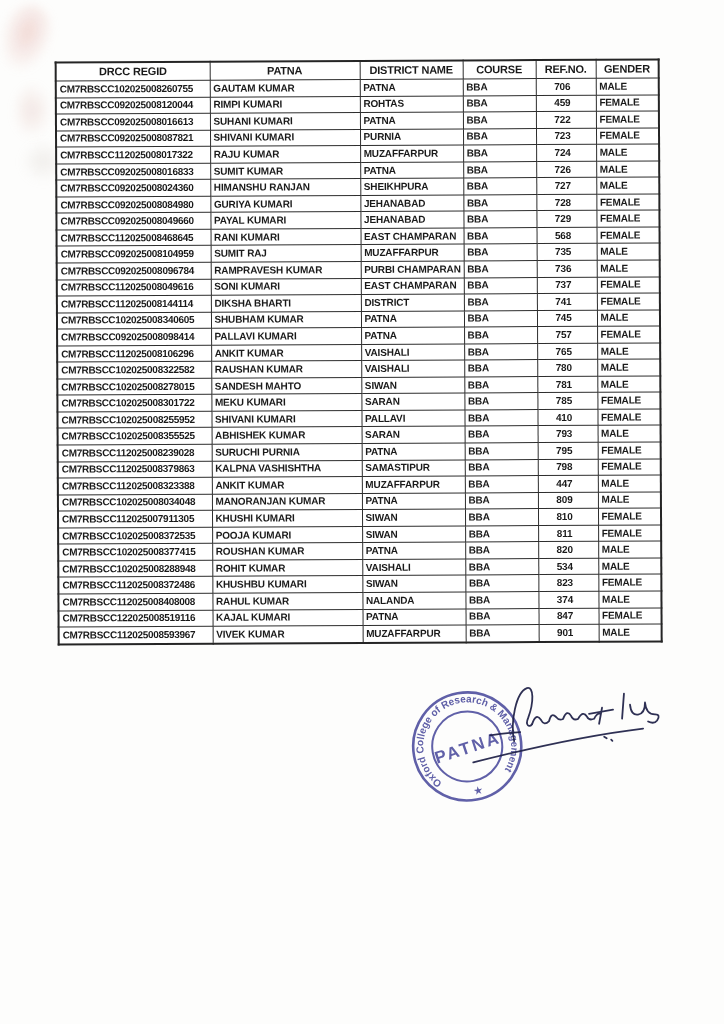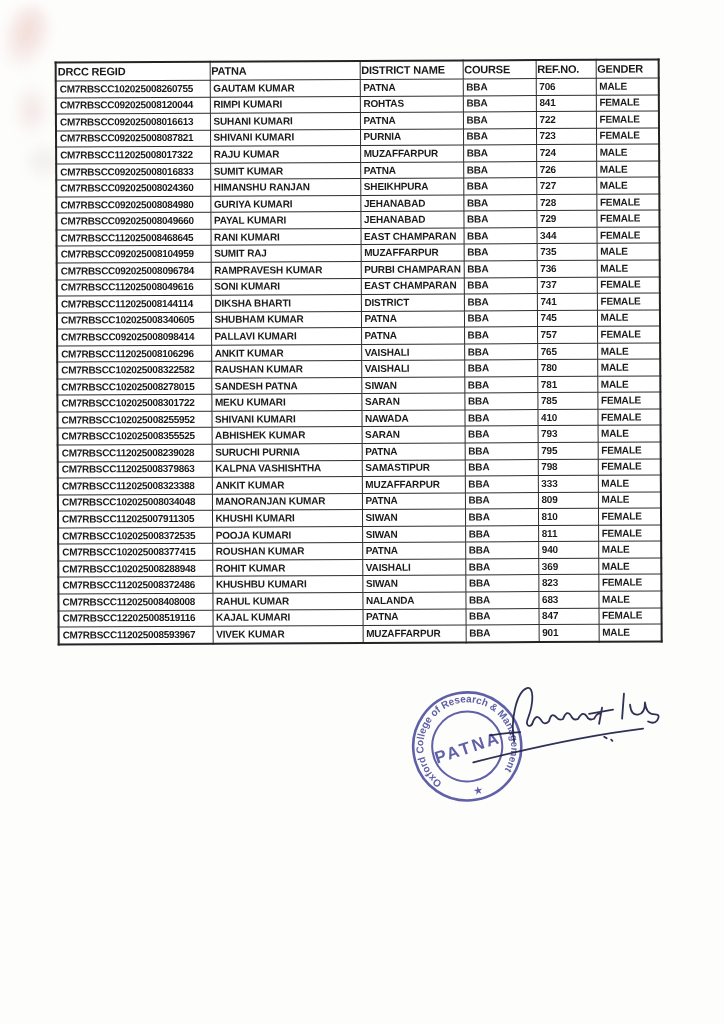--- a/index.html
+++ b/index.html
@@ -32,28 +32,28 @@
     color:#1a1a1a;
   }
   table.roster th,table.roster td{
     border:1px solid #2e2e2e;
     overflow:hidden;white-space:nowrap;
     line-height:1;vertical-align:middle;
   }
   table.roster{border:2px solid #252525;}
   table.roster th{
     height:17px;font-size:11px;font-weight:bold;
-    text-align:left;padding:0 1px;letter-spacing:-0.2px;
+    text-align:center;padding:0 1px;letter-spacing:-0.2px;
   }
   table.roster td{
     height:15.56px;font-size:10px;font-weight:600;
     text-align:left;padding:0 3px;letter-spacing:-0.15px;
   }
   table.roster td.c0{letter-spacing:-0.3px;}
-  table.roster td.c4{text-align:left;padding-right:10px;}
+  table.roster td.c4{text-align:center;padding-right:10px;}
   
   .stamp-wrap{position:absolute;left:401px;top:682px;width:130px;height:130px;}
   .sig-wrap{position:absolute;left:430px;top:675px;width:250px;height:115px;}
 </style>
 </head>
 <body>
 
 <div class="sheet">
 
   <div class="smudge s1"></div>
@@ -86,21 +86,21 @@
           <td class="c2">PATNA</td>
           <td class="c3">BBA</td>
           <td class="c4">706</td>
           <td class="c5">MALE</td>
         </tr>
         <tr>
           <td class="c0">CM7RBSCC092025008120044</td>
           <td class="c1">RIMPI KUMARI</td>
           <td class="c2">ROHTAS</td>
           <td class="c3">BBA</td>
-          <td class="c4">841</td>
+          <td class="c4">459</td>
           <td class="c5">FEMALE</td>
         </tr>
         <tr>
           <td class="c0">CM7RBSCC092025008016613</td>
           <td class="c1">SUHANI KUMARI</td>
           <td class="c2">PATNA</td>
           <td class="c3">BBA</td>
           <td class="c4">722</td>
           <td class="c5">FEMALE</td>
         </tr>
@@ -150,21 +150,21 @@
           <td class="c2">JEHANABAD</td>
           <td class="c3">BBA</td>
           <td class="c4">729</td>
           <td class="c5">FEMALE</td>
         </tr>
         <tr>
           <td class="c0">CM7RBSCC112025008468645</td>
           <td class="c1">RANI KUMARI</td>
           <td class="c2">EAST CHAMPARAN</td>
           <td class="c3">BBA</td>
-          <td class="c4">344</td>
+          <td class="c4">568</td>
           <td class="c5">FEMALE</td>
         </tr>
         <tr>
           <td class="c0">CM7RBSCC092025008104959</td>
           <td class="c1">SUMIT RAJ</td>
           <td class="c2">MUZAFFARPUR</td>
           <td class="c3">BBA</td>
           <td class="c4">735</td>
           <td class="c5">MALE</td>
         </tr>
@@ -219,38 +219,38 @@
         <tr>
           <td class="c0">CM7RBSCC102025008322582</td>
           <td class="c1">RAUSHAN KUMAR</td>
           <td class="c2">VAISHALI</td>
           <td class="c3">BBA</td>
           <td class="c4">780</td>
           <td class="c5">MALE</td>
         </tr>
         <tr>
           <td class="c0">CM7RBSCC102025008278015</td>
-          <td class="c1">SANDESH PATNA</td>
+          <td class="c1">SANDESH MAHTO</td>
           <td class="c2">SIWAN</td>
           <td class="c3">BBA</td>
           <td class="c4">781</td>
           <td class="c5">MALE</td>
         </tr>
         <tr>
           <td class="c0">CM7RBSCC102025008301722</td>
           <td class="c1">MEKU KUMARI</td>
           <td class="c2">SARAN</td>
           <td class="c3">BBA</td>
           <td class="c4">785</td>
           <td class="c5">FEMALE</td>
         </tr>
         <tr>
           <td class="c0">CM7RBSCC102025008255952</td>
           <td class="c1">SHIVANI KUMARI</td>
-          <td class="c2">NAWADA</td>
+          <td class="c2">PALLAVI</td>
           <td class="c3">BBA</td>
           <td class="c4">410</td>
           <td class="c5">FEMALE</td>
         </tr>
         <tr>
           <td class="c0">CM7RBSCC102025008355525</td>
           <td class="c1">ABHISHEK KUMAR</td>
           <td class="c2">SARAN</td>
           <td class="c3">BBA</td>
           <td class="c4">793</td>
@@ -270,21 +270,21 @@
           <td class="c2">SAMASTIPUR</td>
           <td class="c3">BBA</td>
           <td class="c4">798</td>
           <td class="c5">FEMALE</td>
         </tr>
         <tr>
           <td class="c0">CM7RBSCC112025008323388</td>
           <td class="c1">ANKIT KUMAR</td>
           <td class="c2">MUZAFFARPUR</td>
           <td class="c3">BBA</td>
-          <td class="c4">333</td>
+          <td class="c4">447</td>
           <td class="c5">MALE</td>
         </tr>
         <tr>
           <td class="c0">CM7RBSCC102025008034048</td>
           <td class="c1">MANORANJAN KUMAR</td>
           <td class="c2">PATNA</td>
           <td class="c3">BBA</td>
           <td class="c4">809</td>
           <td class="c5">MALE</td>
         </tr>
@@ -302,45 +302,45 @@
           <td class="c2">SIWAN</td>
           <td class="c3">BBA</td>
           <td class="c4">811</td>
           <td class="c5">FEMALE</td>
         </tr>
         <tr>
           <td class="c0">CM7RBSCC102025008377415</td>
           <td class="c1">ROUSHAN KUMAR</td>
           <td class="c2">PATNA</td>
           <td class="c3">BBA</td>
-          <td class="c4">940</td>
+          <td class="c4">820</td>
           <td class="c5">MALE</td>
         </tr>
         <tr>
           <td class="c0">CM7RBSCC102025008288948</td>
           <td class="c1">ROHIT KUMAR</td>
           <td class="c2">VAISHALI</td>
           <td class="c3">BBA</td>
-          <td class="c4">369</td>
+          <td class="c4">534</td>
           <td class="c5">MALE</td>
         </tr>
         <tr>
           <td class="c0">CM7RBSCC112025008372486</td>
           <td class="c1">KHUSHBU KUMARI</td>
           <td class="c2">SIWAN</td>
           <td class="c3">BBA</td>
           <td class="c4">823</td>
           <td class="c5">FEMALE</td>
         </tr>
         <tr>
           <td class="c0">CM7RBSCC112025008408008</td>
           <td class="c1">RAHUL KUMAR</td>
           <td class="c2">NALANDA</td>
           <td class="c3">BBA</td>
-          <td class="c4">683</td>
+          <td class="c4">374</td>
           <td class="c5">MALE</td>
         </tr>
         <tr>
           <td class="c0">CM7RBSCC122025008519116</td>
           <td class="c1">KAJAL KUMARI</td>
           <td class="c2">PATNA</td>
           <td class="c3">BBA</td>
           <td class="c4">847</td>
           <td class="c5">FEMALE</td>
         </tr>

